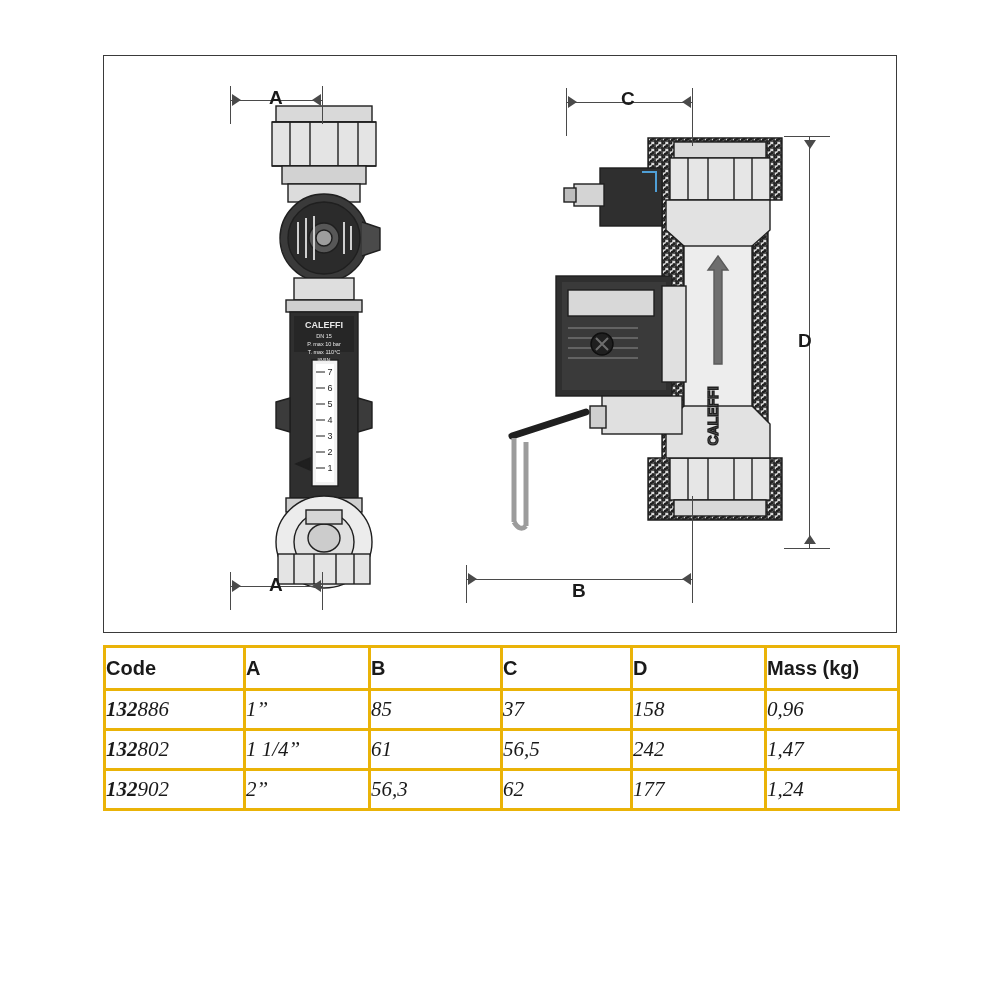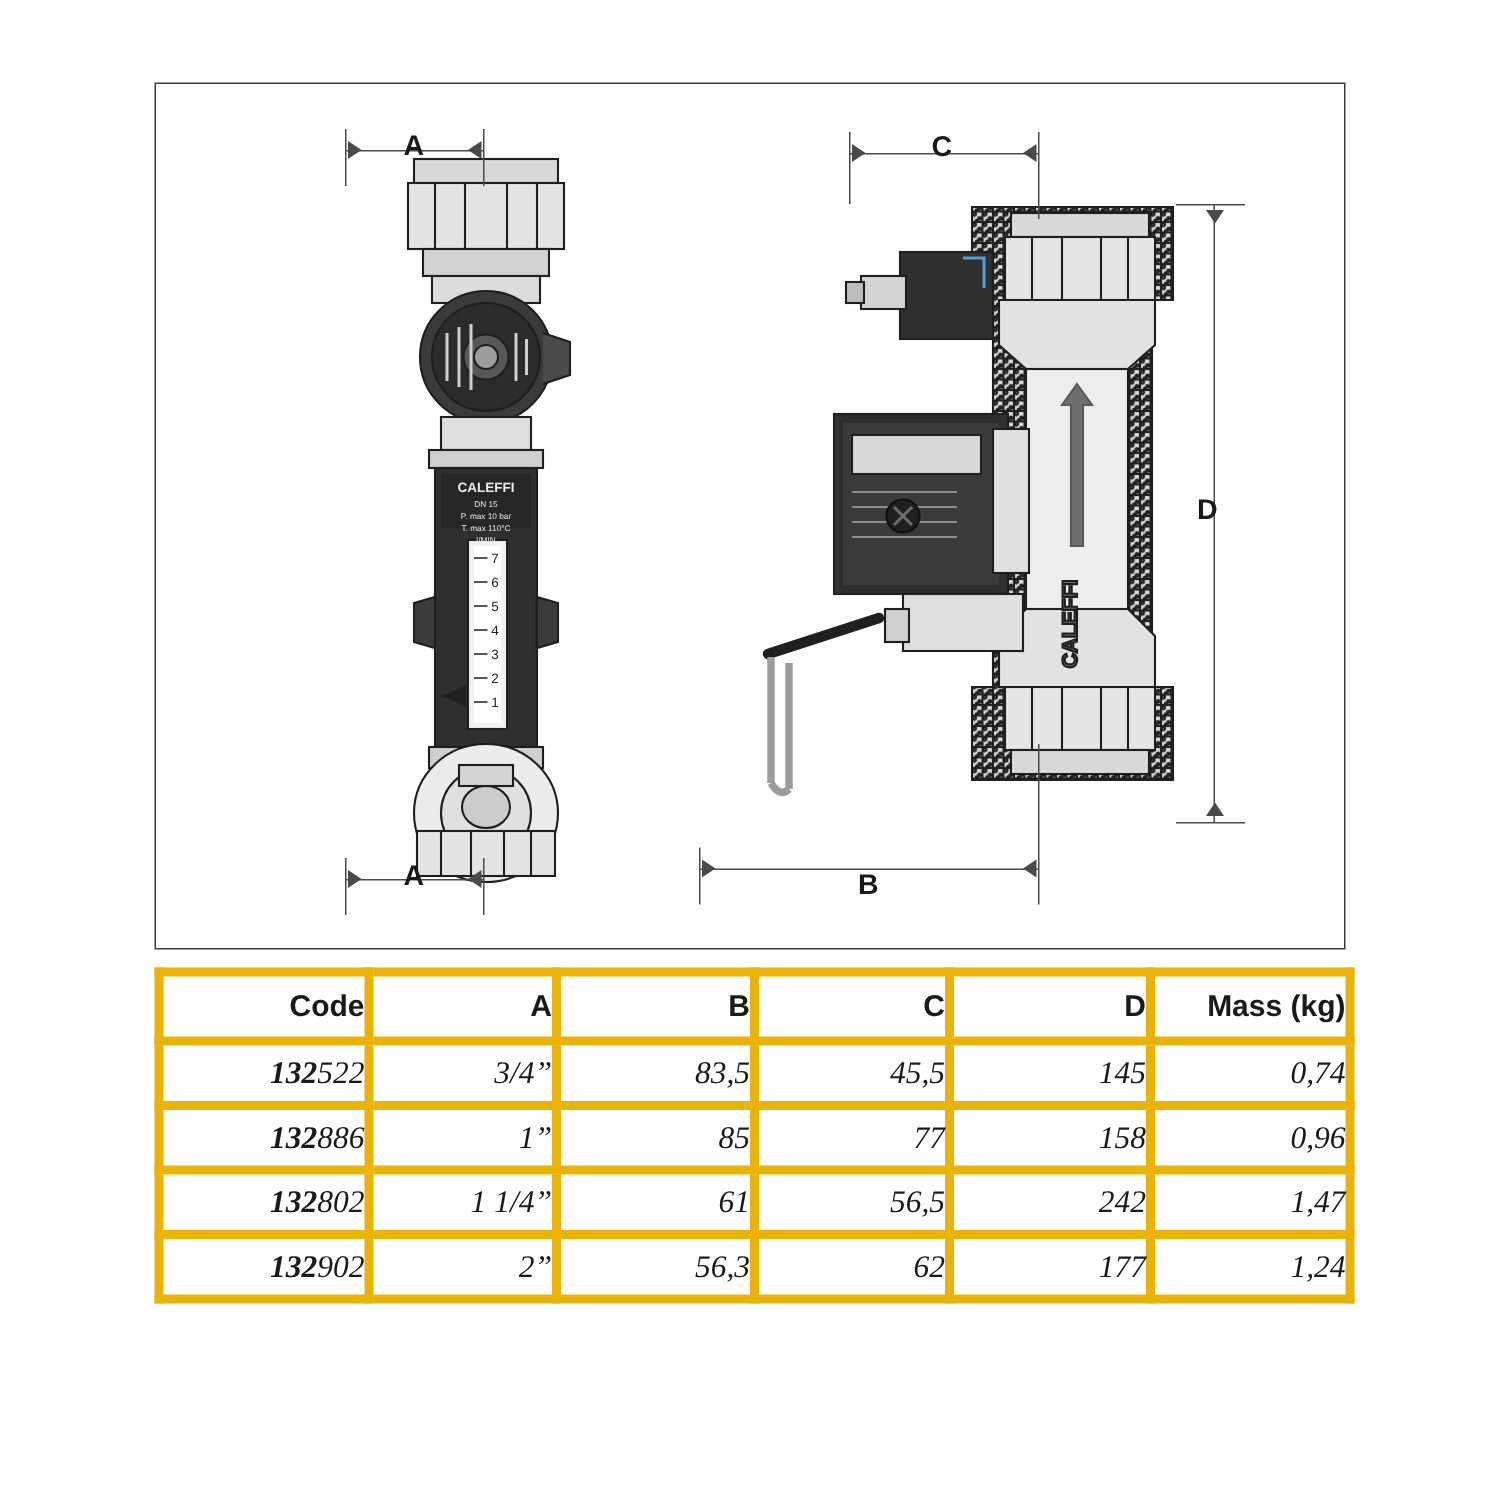--- a/index.html
+++ b/index.html
@@ -34,22 +34,22 @@
   .arrU{border-left:6px solid transparent;border-right:6px solid transparent;border-bottom:9px solid #4a4a4a;}
   .arrD{border-left:6px solid transparent;border-right:6px solid transparent;border-top:9px solid #4a4a4a;}
 
   
   .spec-table{
     position:absolute;left:103px;top:645px;width:794px;
     border-collapse:collapse;
     table-layout:fixed;
   }
   .spec-table th,.spec-table td{
-    border:6px solid #eab308;
-    text-align:right;
+    border:3px solid #eab308;
+    text-align:left;
     height:37px;
     font-size:21px;
     font-family:"Liberation Serif", serif;
     font-style:italic;
     padding:0;
   }
   .spec-table th{
     font-style:normal;
     font-weight:bold;
     font-family:"Liberation Sans", sans-serif;
@@ -269,32 +269,24 @@
         <th>Code</th>
         <th>A</th>
         <th>B</th>
         <th>C</th>
         <th>D</th>
         <th>Mass (kg)</th>
       </tr>
     </thead>
     <tbody>
       <tr>
-        <td class="code-cell"><span class="pfx">132</span><span>522</span></td>
-        <td>3/4”</td>
-        <td>83,5</td>
-        <td>45,5</td>
-        <td>145</td>
-        <td>0,74</td>
-      </tr>
-      <tr>
         <td class="code-cell"><span class="pfx">132</span><span>886</span></td>
         <td>1”</td>
         <td>85</td>
-        <td>77</td>
+        <td>37</td>
         <td>158</td>
         <td>0,96</td>
       </tr>
       <tr>
         <td class="code-cell"><span class="pfx">132</span><span>802</span></td>
         <td>1 1/4”</td>
         <td>61</td>
         <td>56,5</td>
         <td>242</td>
         <td>1,47</td>

